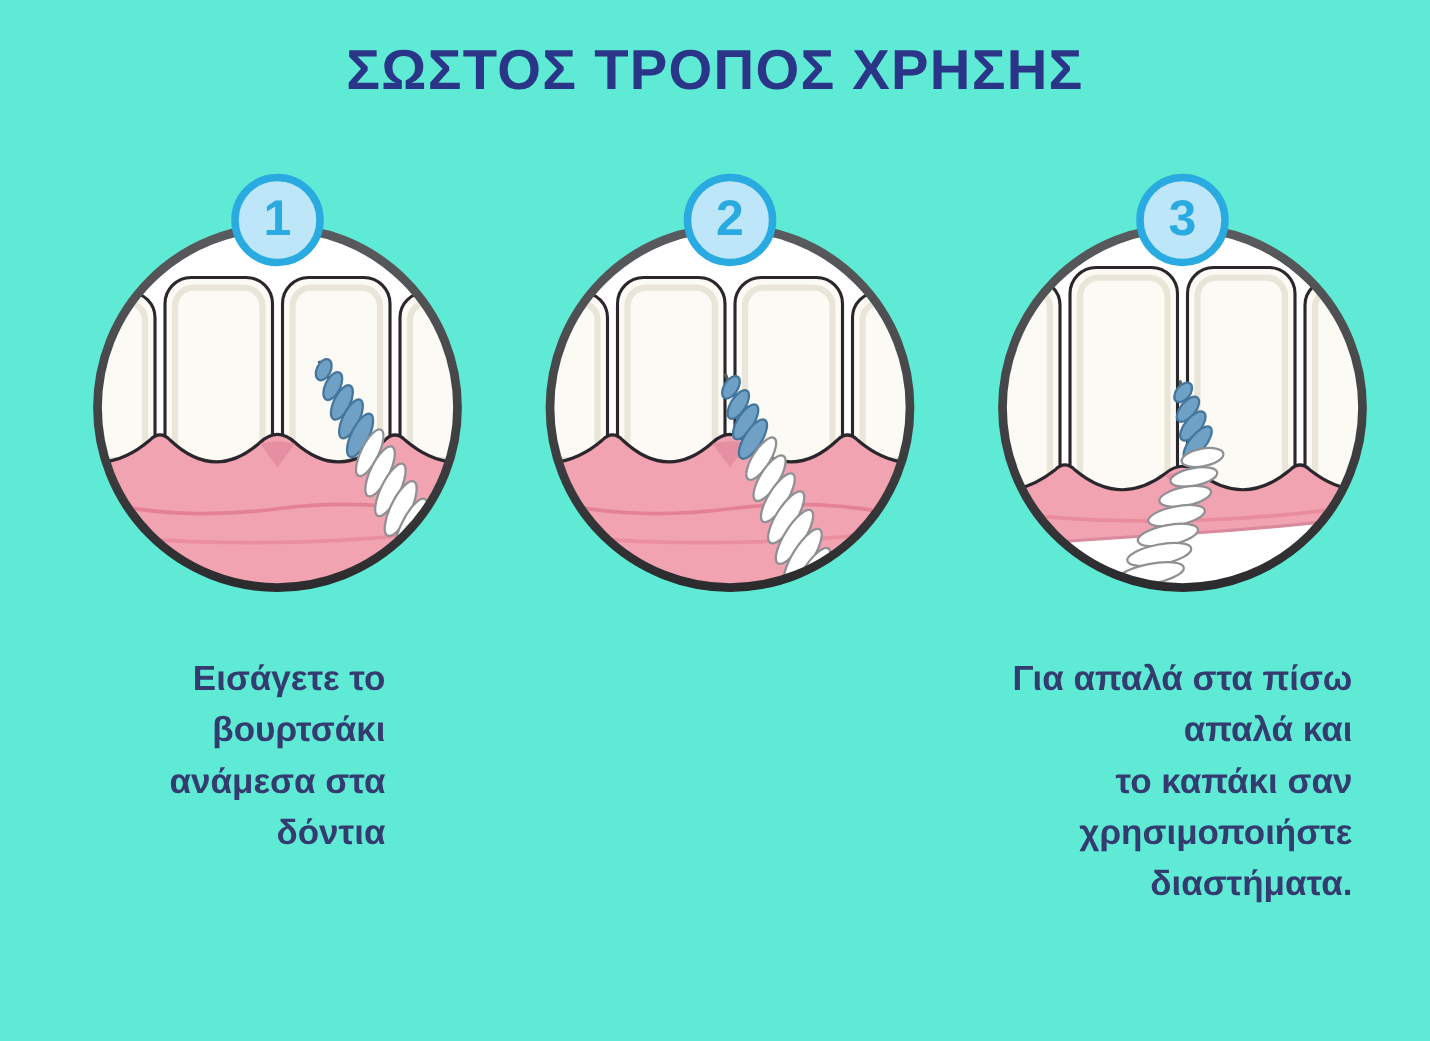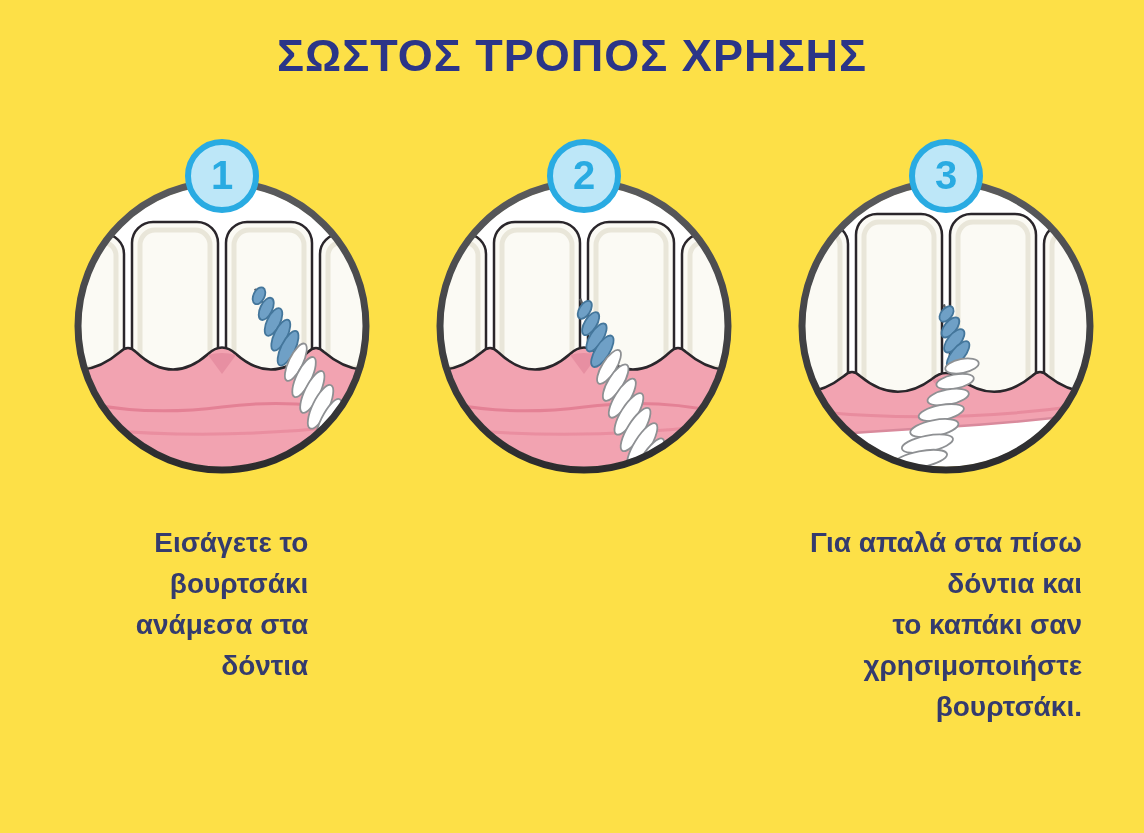--- a/index.html
+++ b/index.html
@@ -1,17 +1,17 @@
 <!DOCTYPE html>
 <html><head>
 <meta charset="utf-8">
 <style>
   * { margin:0; padding:0; box-sizing:border-box; }
   body { background:#ffffff; font-family:"Liberation Sans","DejaVu Sans",sans-serif; }
-  .page { width:1144px; height:833px; background:#fde047; overflow:hidden; position:relative; }
+  .page { width:1144px; height:833px; background:#5eead4; overflow:hidden; position:relative; }
   .page-title {
     margin-top:30px; text-align:center;
     font-size:45px; font-weight:800; letter-spacing:1px;
     color:#2B3588;
   }
   .panels { display:flex; gap:42px; padding-left:62px; margin-top:56px; }
   .panel { width:320px; flex:0 0 320px; }
   .circle-wrap { position:relative; width:300px; margin:38px auto 0; }
   .illustration { display:block; }
   .badge {
@@ -204,21 +204,21 @@
             </g>
           </g>
           <circle cx="150" cy="150" r="144" fill="none" stroke="url(#bgrad)" stroke-width="7"></circle>
         </svg>
         <div class="badge">
           <span>3</span>
         </div>
       </div>
       <div class="caption">
           <div>Για απαλά στα πίσω</div>
-          <div>δόντια και</div>
+          <div>απαλά και</div>
           <div>το καπάκι σαν</div>
           <div>χρησιμοποιήστε</div>
-          <div>βουρτσάκι.</div>
+          <div>διαστήματα.</div>
         </div>
     </section>
 
   </div>
 </div>
 
 </body></html>

